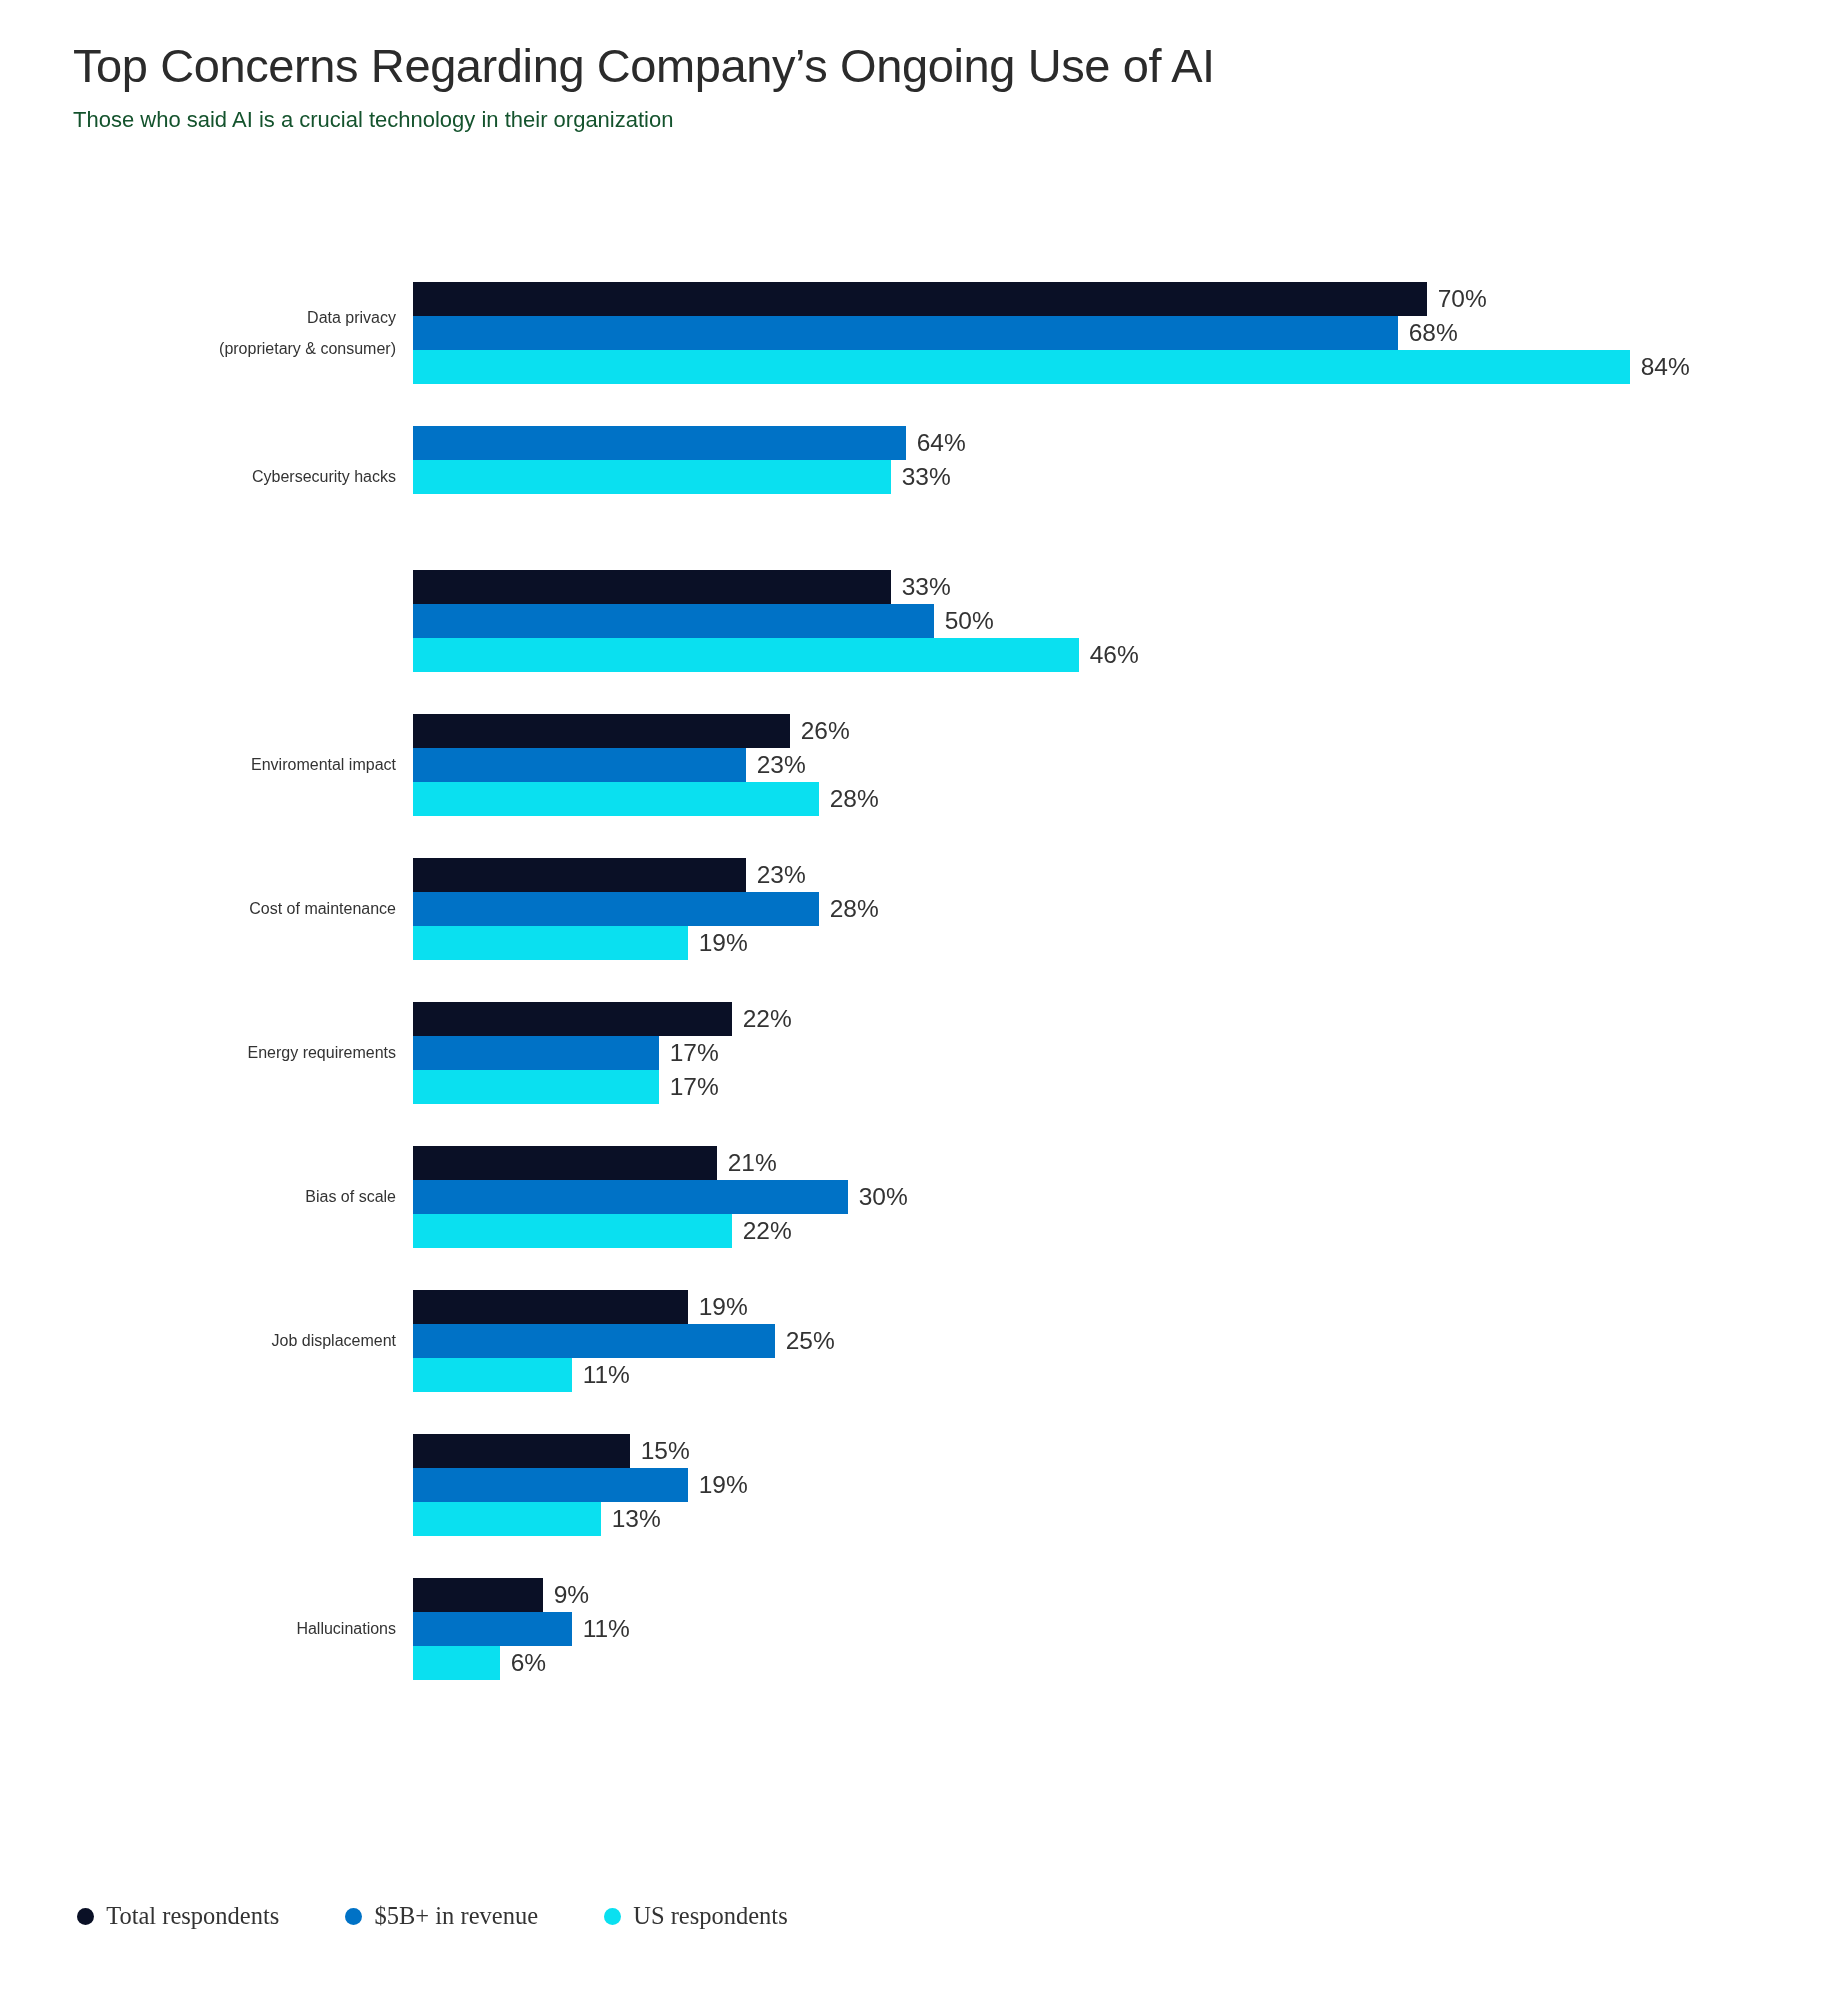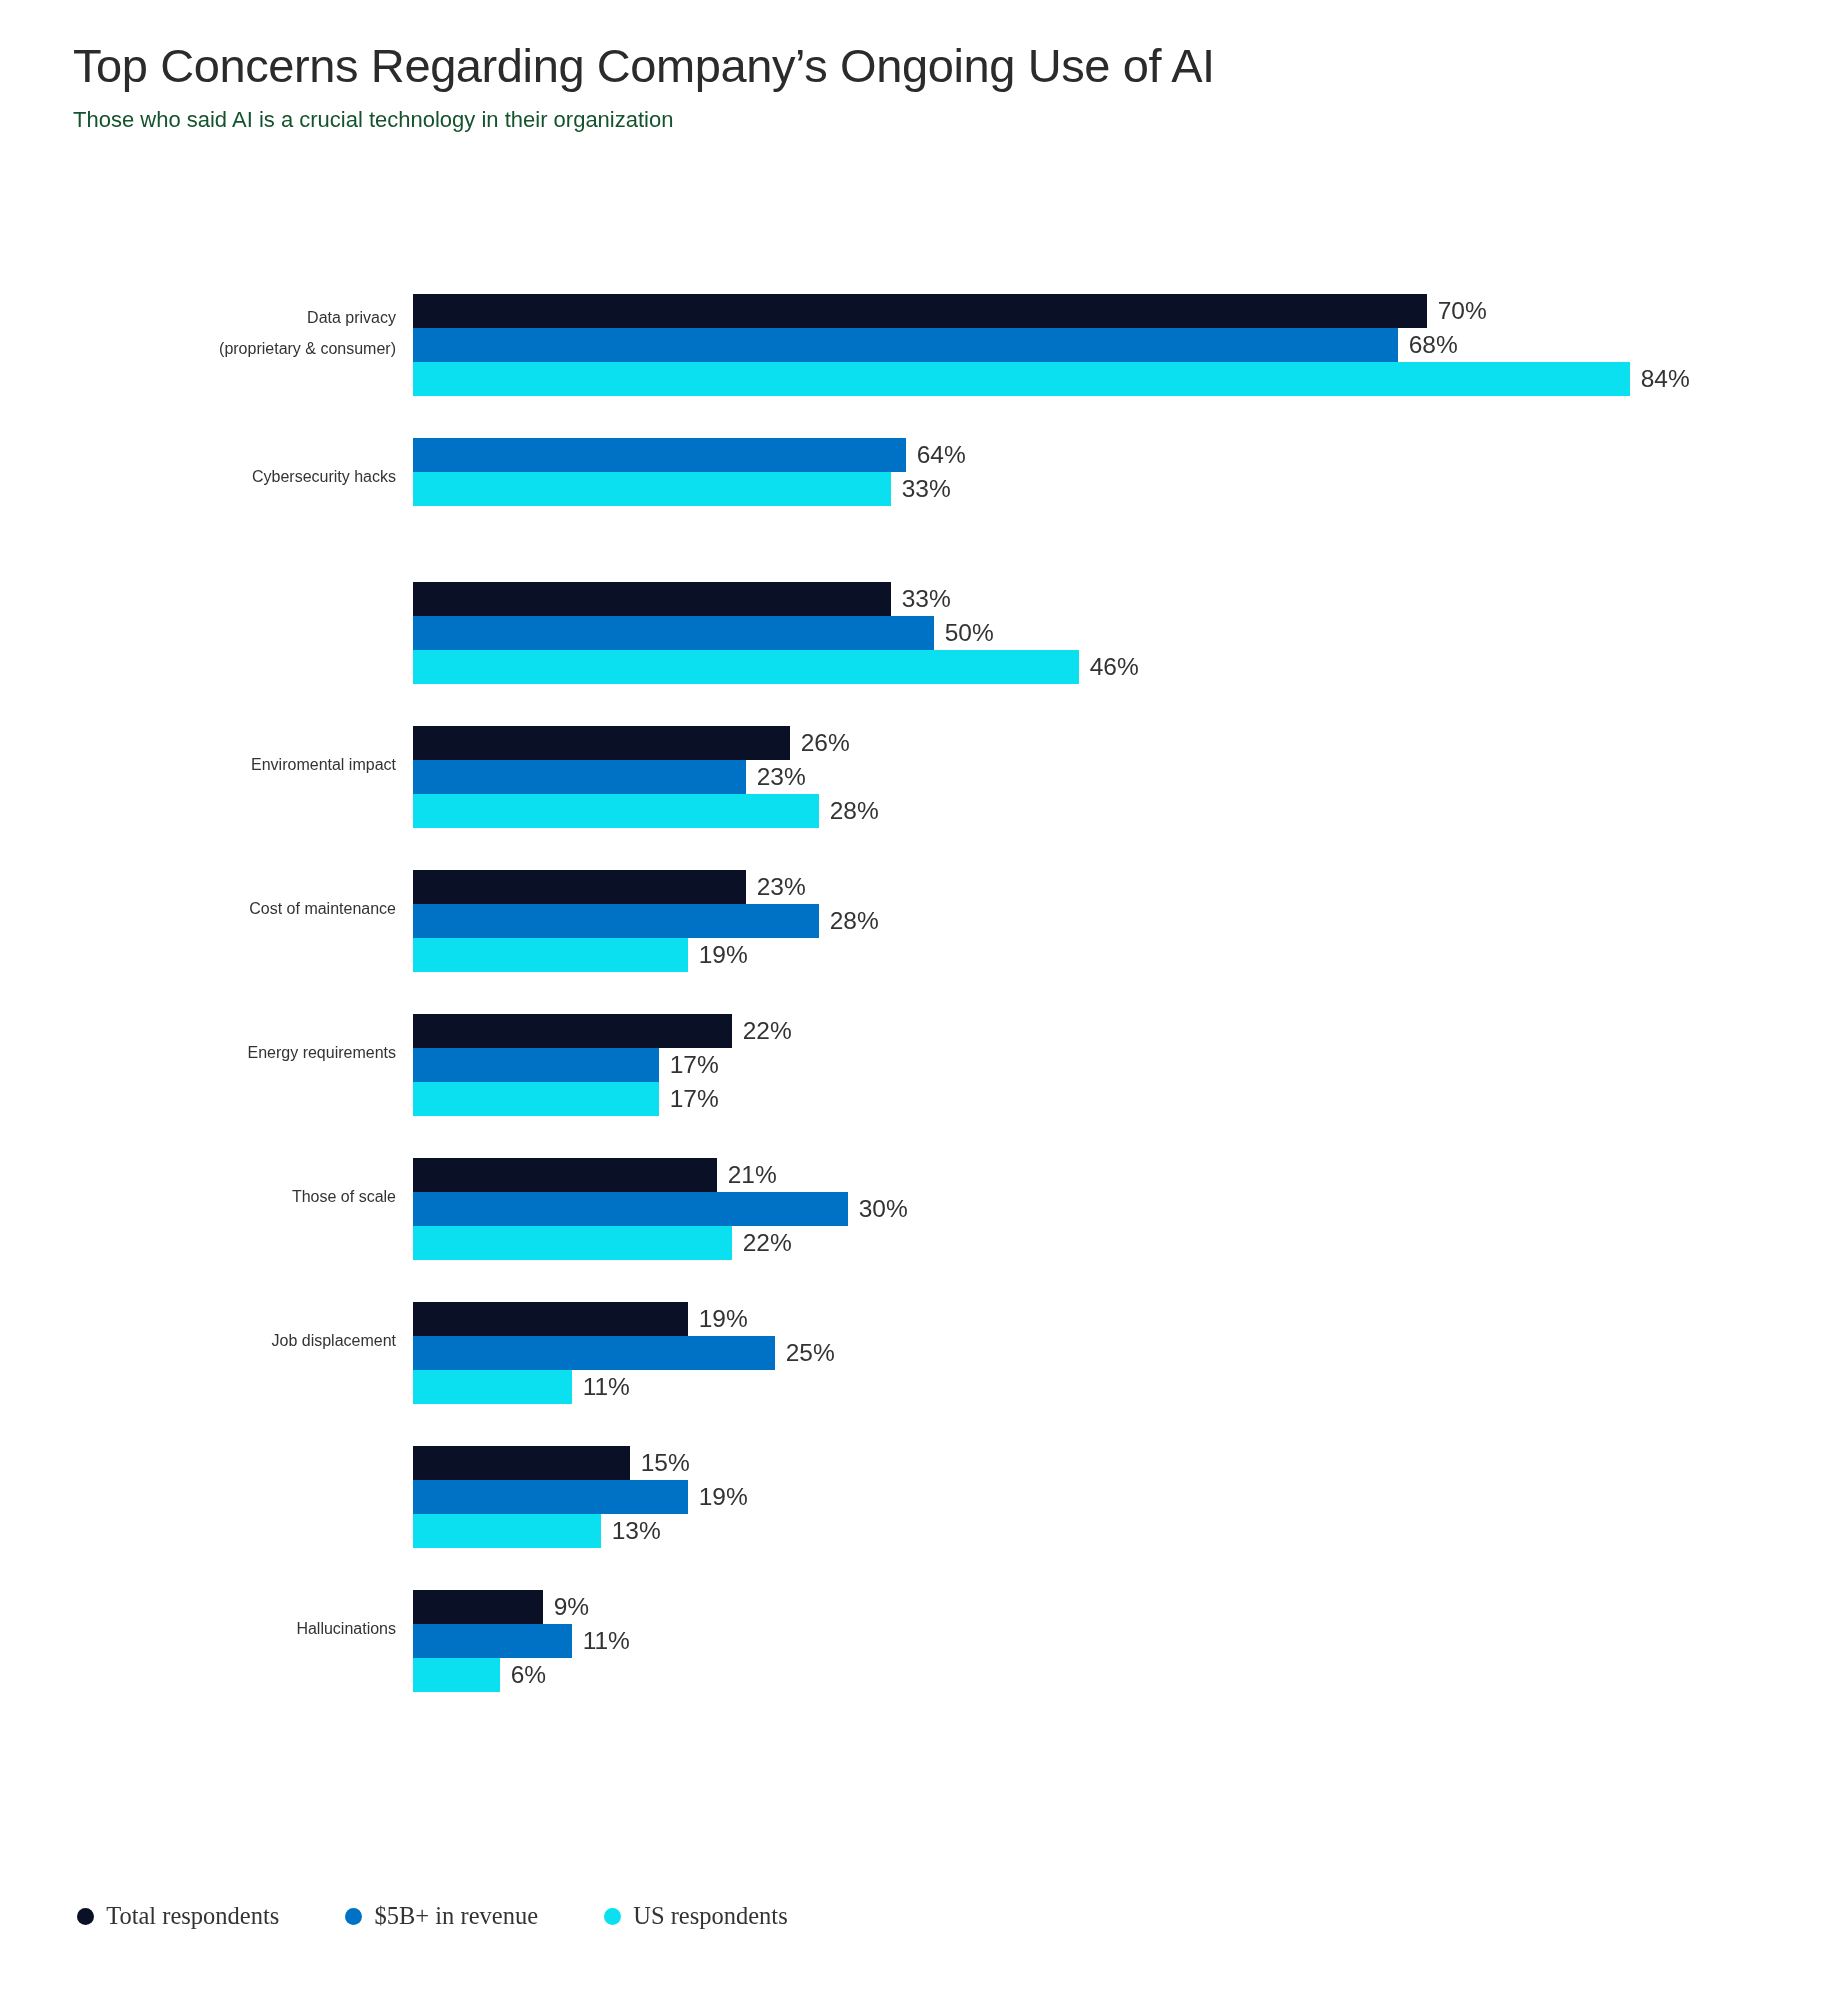--- a/index.html
+++ b/index.html
@@ -77,21 +77,20 @@
     justify-content: center;
   }
   .cat-label span { display: block; white-space: nowrap; }
 
   .bars {
     position: absolute;
     left: 413px;
     top: 0;
     right: 16px;
     height: 101px;
-    margin-top: 12px;
   }
 
   .bar-row {
     position: relative;
     height: 34px;
     display: flex;
     align-items: center;
   }
   .bar {
     height: 34px;
@@ -250,21 +249,21 @@
             <div class="bar-value">17%</div>
           </div>
           <div class="bar-row">
             <div class="bar s2" style="width: 246px;"></div>
             <div class="bar-value">17%</div>
           </div>
         </div>
       </div>
       <div class="group">
         <div class="cat-label">
-          <span>Those of scale</span>
+          <span>Bias of scale</span>
         </div>
         <div class="bars">
           <div class="bar-row">
             <div class="bar s0" style="width: 304px;"></div>
             <div class="bar-value">21%</div>
           </div>
           <div class="bar-row">
             <div class="bar s1" style="width: 435px;"></div>
             <div class="bar-value">30%</div>
           </div>

